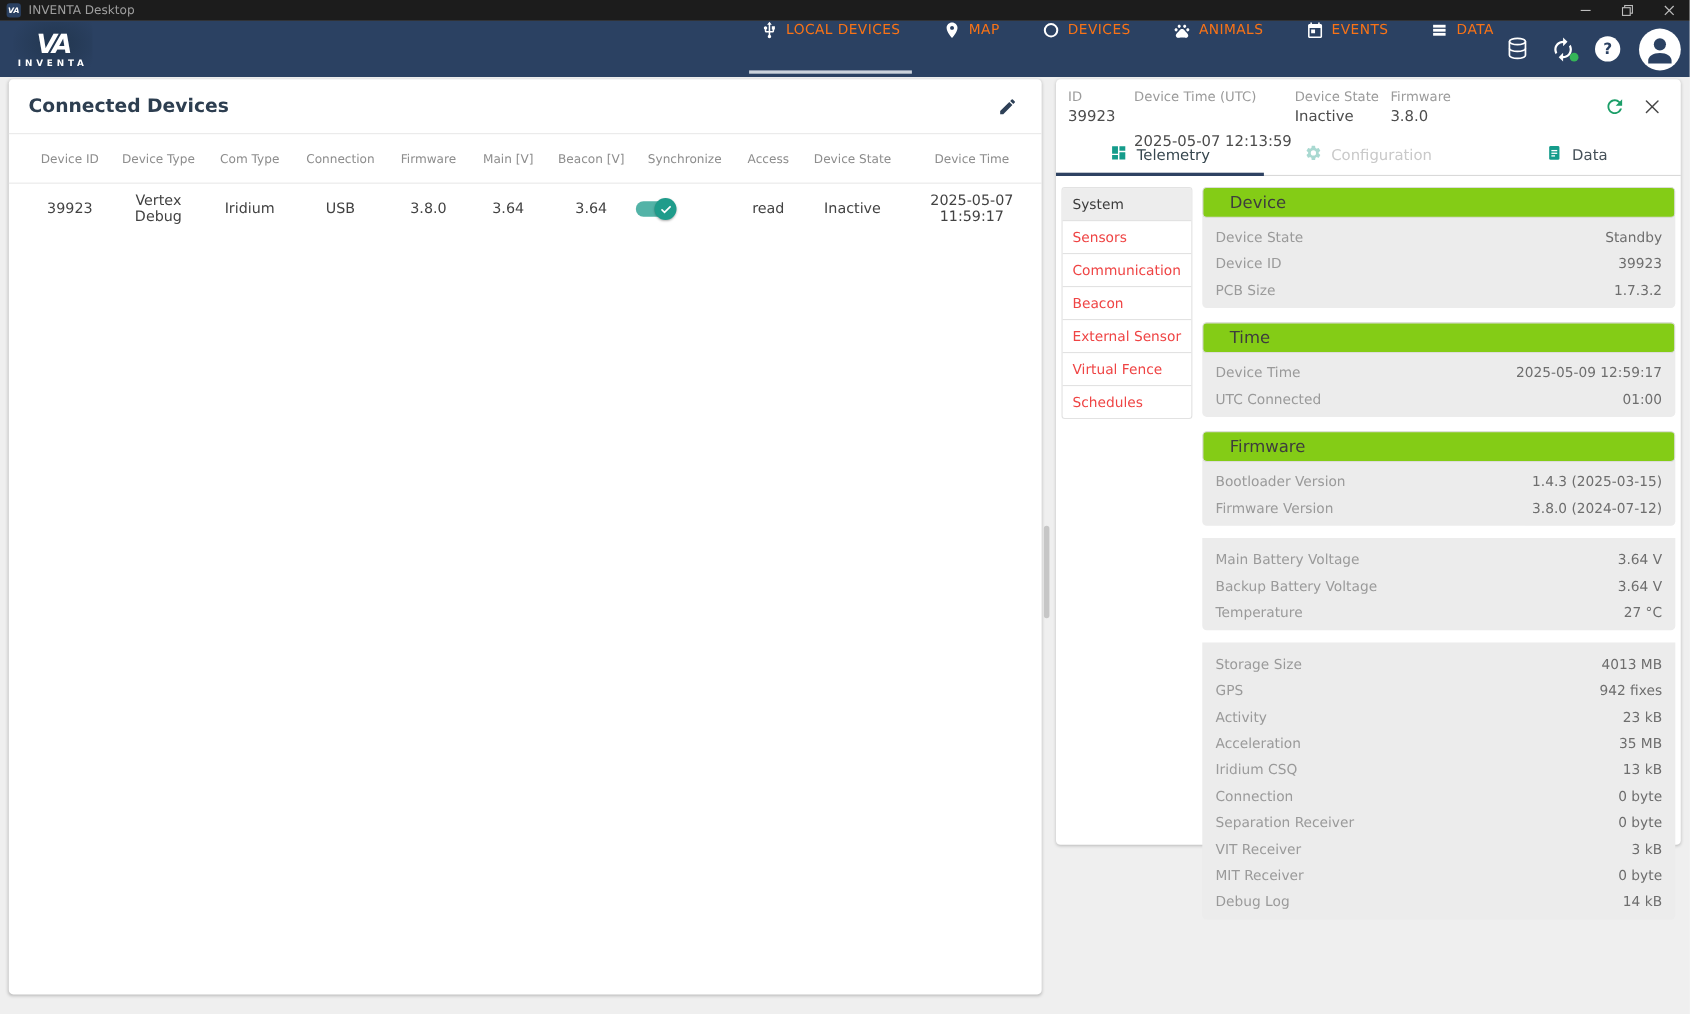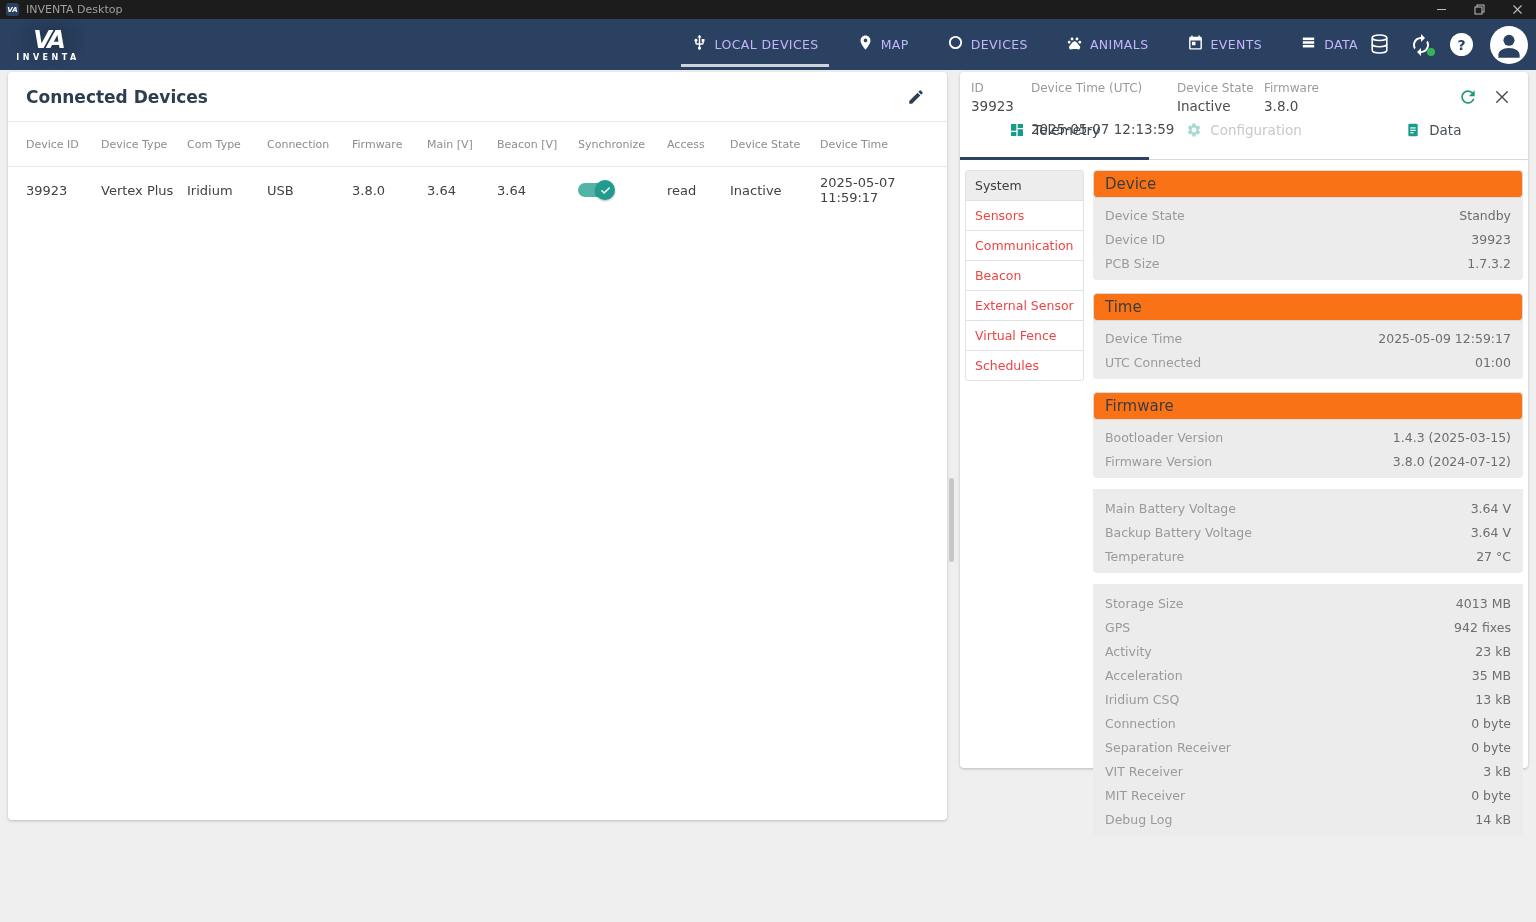--- a/index.html
+++ b/index.html
@@ -22,39 +22,39 @@
   .navbar { position:absolute; left:0; top:19px; width:1536px; height:51px;
             background:#2b4162; display:flex; align-items:center; }
   .brand { position:absolute; left:12px; top:1px; width:72px; height:49px;
            background:radial-gradient(ellipse at 55% 40%, #22364f 0%, #2b4162 75%);
            display:flex; flex-direction:column; align-items:center; justify-content:center; }
   .brand .mark { color:#fff; font-size:24px; font-weight:bold; font-style:italic;
                  letter-spacing:-3px; line-height:24px; }
   .brand .name { color:#fff; font-size:8px; font-weight:bold; letter-spacing:3.5px;
                  margin-top:1px; }
   .nav-items { position:absolute; right:166px; top:0; height:51px; display:flex; }
-  .nav-item { position:relative; height:51px; display:flex; align-items:center;
-              gap:7px; padding:0 12px; margin-left:14px; color:#c4b5fd; cursor:pointer; }
+  .nav-item { position:relative; height:51px; display:flex; align-items:flex-start;
+              gap:7px; padding:0 12px; margin-left:14px; color:#f97316; cursor:pointer; }
   .nav-item .lbl { font-size:12.5px; font-weight:500; letter-spacing:.4px; }
   .nav-item svg { width:17px; height:17px; }
   .nav-item.active::after { content:""; position:absolute; left:2px; right:2px; bottom:3px;
               height:3px; background:#ccd3dc; }
   .nav-right { position:absolute; right:8px; top:0; height:51px; display:flex;
                align-items:center; gap:17px; }
   .nav-right svg { display:block; }
   .help-circle { width:23px; height:23px; border-radius:50%; background:#fff; color:#2b4162;
                  font-size:14px; font-weight:bold; display:flex; align-items:center;
                  justify-content:center; }
   .avatar { width:38px; height:38px; border-radius:50%; background:#fff;
             display:flex; align-items:center; justify-content:center; }
 
   
   .card { position:absolute; background:#fff; border-radius:4px;
           box-shadow:0 1px 3px rgba(0,0,0,.22); }
-  .devices-card { left:8px; top:72px; width:939px; height:748px; }
+  .devices-card { left:8px; top:72px; width:939px; height:832px;text-align:center; }
   .devices-title-row { height:50px; border-bottom:1px solid #e9e9e9; position:relative;
           display:flex; align-items:center; }
   .devices-title { margin-left:18px; font-size:17px; font-weight:bold; color:#2d3e50; }
   .edit-btn { position:absolute; right:22px; top:16px; width:18px; height:18px; cursor:pointer; }
 
   .dev-grid { display:grid; align-items:center; padding-left:18px;
        grid-template-columns:75px 86px 80px 85px 75px 70px 81px 89px 63px 90px 1fr; }
   .dev-head { height:45px; border-bottom:1px solid #e9e9e9; }
   .dev-head .hcell { font-size:11px; color:#8d8d8d; }
   .dev-row { height:46px; }
@@ -75,42 +75,42 @@
   .detail-header { position:relative; height:50px; display:flex; padding-left:11px;
                    padding-top:8px; }
   .dh-field { display:flex; flex-direction:column; }
   .dh-field .l { font-size:12px; color:#9b9b9b; line-height:16px; }
   .dh-field .v { font-size:13.5px; color:#4c4c4c; line-height:20px; }
   .dh-w1{width:60px;} .dh-w2{width:146px;gap:23px;} .dh-w3{width:87px;} .dh-w4{width:100px;}
   .refresh-btn { position:absolute; right:50px; top:15px; width:20px; height:20px; cursor:pointer; }
   .close-btn { position:absolute; right:17px; top:16px; width:18px; height:18px; cursor:pointer; }
 
   .tabs { display:flex; height:38px; border-bottom:1px solid #d9d9d9; }
-  .tab { flex:1; display:flex; justify-content:center; gap:8px;
+  .tab { flex:1; display:flex; align-items:center; justify-content:center; gap:8px;
          position:relative; cursor:pointer; }
   .tab svg { width:16px; height:16px; }
   .tab .tlbl { font-size:13.5px; }
   .tab.active .tlbl { color:#37474f; font-weight:500; }
   .tab.active::after { content:""; position:absolute; left:0; right:0; bottom:-1px;
          height:3px; background:#2e4262; }
   .tab.disabled .tlbl { color:#c9c9c9; }
   .tab.normal .tlbl { color:#455058; }
 
   .detail-body { display:flex; padding:10px 5px 0 5px; height:737px; }
   .side-menu { width:119px; border:1px solid #e2e2e2; border-radius:3px; align-self:flex-start;
                background:#fff; }
   .side-item { padding:7px 9px; font-size:12.5px; color:#ef4444;
                border-bottom:1px solid #e2e2e2; cursor:pointer; }
   .side-item:last-child { border-bottom:none; }
   .side-item.active { background:#ededed; color:#3c3c3c; font-weight:normal; }
 
   .sections { flex:1; margin-left:9px; }
   .section { margin-bottom:13px; }
-  .section-head { border:1px solid #dcdcdc; border-radius:4px; background:#f97316;
-                  padding:4px 11px; font-size:15px; color:#3d3d3d; position:relative; z-index:1; }
+  .section-head { border:1px solid #dcdcdc; border-radius:4px; background:#84cc16;
+                  padding:4px 24px; font-size:15px; color:#3d3d3d; position:relative; z-index:1; }
   .section-rows { background:#ececec; border-radius:0 0 4px 4px; margin-top:-2px;
                   padding:7px 12px 5px 12px; }
   .srow { height:24px; display:flex; align-items:center; justify-content:space-between; }
   .srow .sl { font-size:12.5px; color:#9a9a9a; }
   .srow .sv { font-size:12.5px; color:#6e6e6e; }
 </style>
 </head>
 <body>
 
 <div class="titlebar">
@@ -222,21 +222,21 @@
       <div class="hcell">Firmware</div>
       <div class="hcell">Main [V]</div>
       <div class="hcell">Beacon [V]</div>
       <div class="hcell">Synchronize</div>
       <div class="hcell">Access</div>
       <div class="hcell">Device State</div>
       <div class="hcell">Device Time</div>
     </div>
   <div class="dev-grid dev-row" id="dev-row">
       <div class="cell">39923</div>
-      <div class="cell">Vertex Plus</div>
+      <div class="cell">Vertex Debug</div>
       <div class="cell">Iridium</div>
       <div class="cell">USB</div>
       <div class="cell">3.8.0</div>
       <div class="cell">3.64</div>
       <div class="cell">3.64</div>
       <div class="cell">
         <div class="toggle">
           <div class="knob">
             <svg width="11" height="11" viewBox="0 0 24 24">
               <path d="M4 12.5l5 5L20 6.5" stroke="#fff" stroke-width="3.4" fill="none" stroke-linecap="round"></path>

